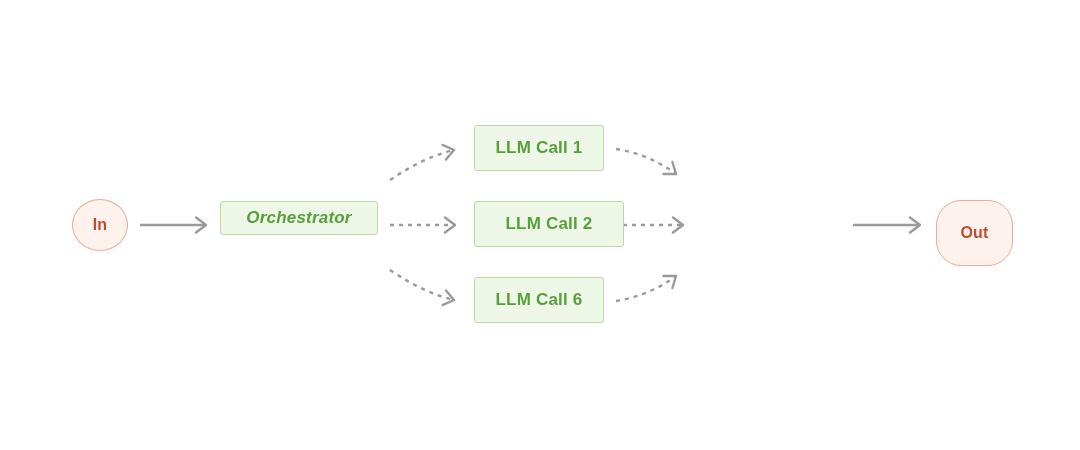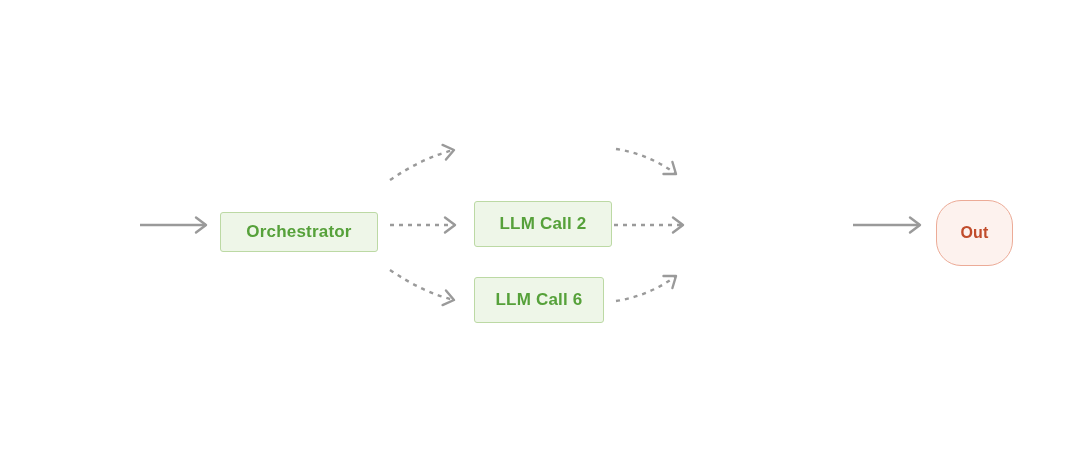--- a/index.html
+++ b/index.html
@@ -40,23 +40,23 @@
   .node.red {
     background: #fdf2ee;
     border: 1.5px solid #ecab97;
     color: #c14c2b;
     font-size: 16px;
   }
   .node.ellipse { border-radius: 50%; }
   .node.capsule { border-radius: 25px; }
 
   #node-in           { left: 72px;  top: 199px; width: 56px;  height: 52px; }
-  #node-orchestrator { left: 220px; top: 212px; width: 158px; height: 40px; }
+  #node-orchestrator { left: 220px; top: 201px; width: 158px; height: 34px; font-style: italic; }
   #node-llm1         { left: 474px; top: 125px; width: 130px; height: 46px; }
-  #node-llm2         { left: 474px; top: 201px; width: 138px; height: 46px; justify-content: center; }
+  #node-llm2         { left: 474px; top: 201px; width: 150px; height: 46px; justify-content: center; }
   #node-llm3         { left: 474px; top: 277px; width: 130px; height: 46px; }
   #node-synthesizer  { left: 698px; top: 201px; width: 145px; height: 47px; }
   #node-out          { left: 936px; top: 200px; width: 77px;  height: 66px; }
 </style>
 </head>
 <body>
 
 <div class="canvas">
 
   <svg class="arrow-layer" width="1080" height="450" viewBox="0 0 1080 450">
@@ -71,25 +71,31 @@
 
     <path d="M 390 180 Q 424 157 454 150" fill="none" stroke="#9a9a9a" stroke-width="2.4" stroke-dasharray="4 5" marker-end="url(#chev)"></path>
     <path d="M 390 225 L 455 225" fill="none" stroke="#9a9a9a" stroke-width="2.4" stroke-dasharray="4 5" marker-end="url(#chev)"></path>
     <path d="M 390 270 Q 424 293 454 300" fill="none" stroke="#9a9a9a" stroke-width="2.4" stroke-dasharray="4 5" marker-end="url(#chev)"></path>
 
     <path d="M 616 149 Q 649 154 676 174" fill="none" stroke="#9a9a9a" stroke-width="2.4" stroke-dasharray="4 5" marker-end="url(#chev)"></path>
     <path d="M 614 225 L 683 225" fill="none" stroke="#9a9a9a" stroke-width="2.4" stroke-dasharray="4 5" marker-end="url(#chev)"></path>
     <path d="M 616 301 Q 649 296 676 276" fill="none" stroke="#9a9a9a" stroke-width="2.4" stroke-dasharray="4 5" marker-end="url(#chev)"></path>
   </svg>
 
+  <div id="node-in" class="node red ellipse">
+    <span>In</span>
+  </div>
 
   <div id="node-orchestrator" class="node green">
     <span>Orchestrator</span>
   </div>
 
+  <div id="node-llm1" class="node green">
+    <span>LLM Call 1</span>
+  </div>
 
   <div id="node-llm2" class="node green">
     <span>LLM Call 2</span>
   </div>
 
   <div id="node-llm3" class="node green">
     <span>LLM Call 6</span>
   </div>
 
 

